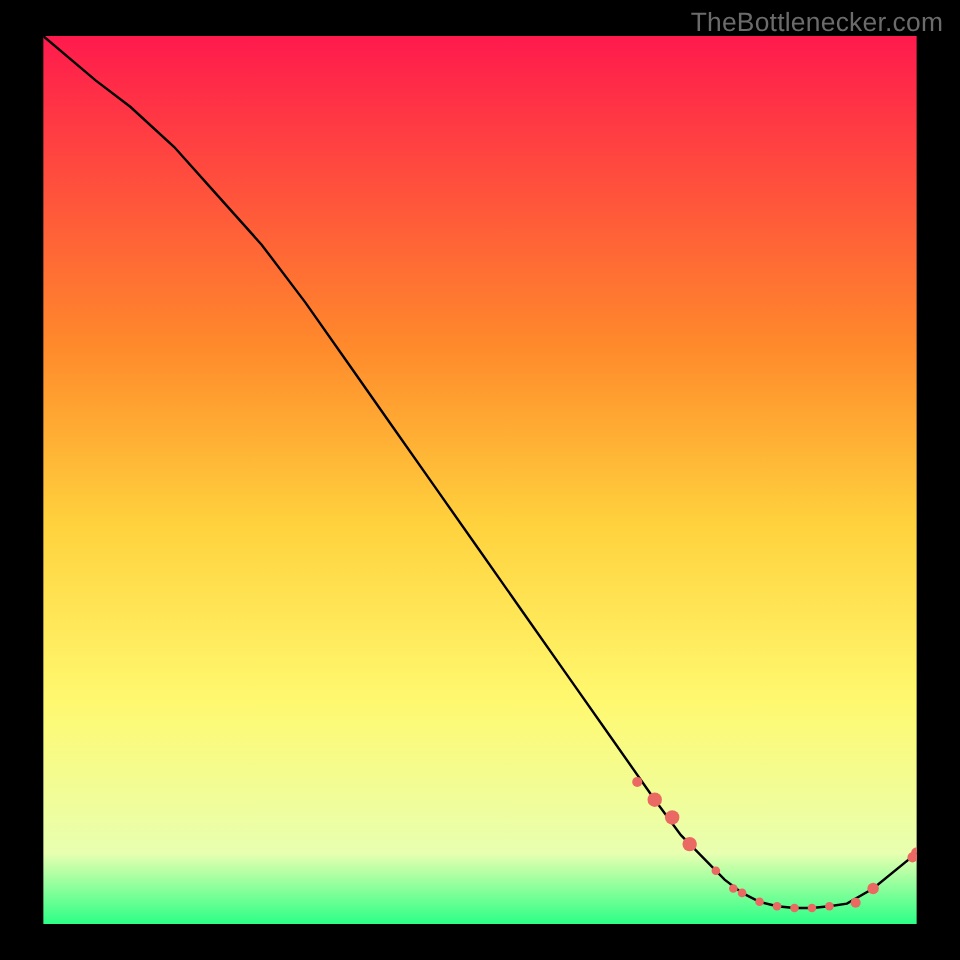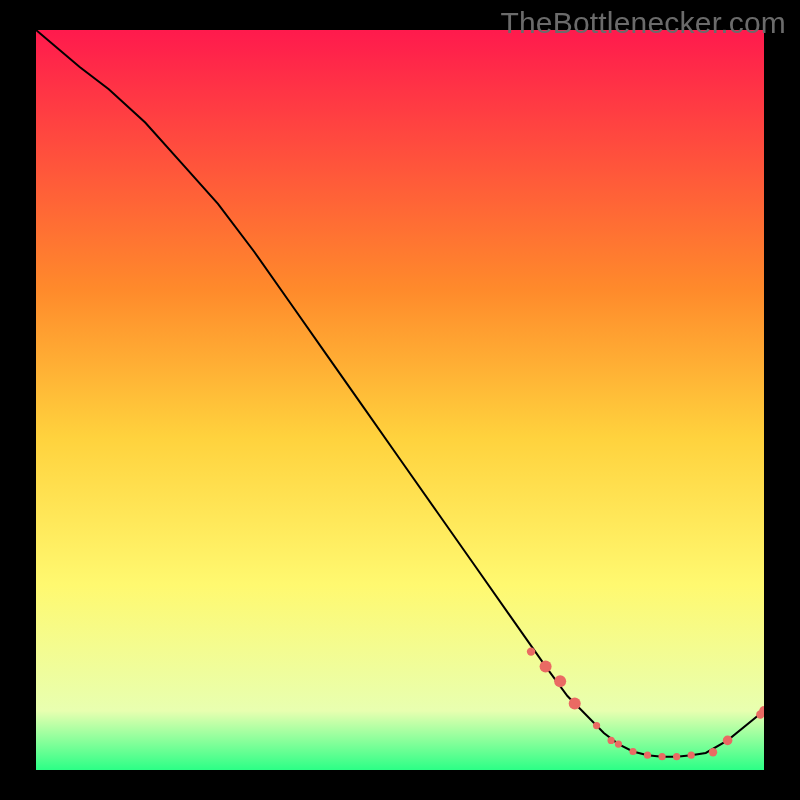--- a/index.html
+++ b/index.html
@@ -14,21 +14,21 @@
   .stage {
     position: relative;
     width: 800px;
     height: 800px;
   }
   .attribution {
     position: absolute;
     top: 6px;
     right: 14px;
     color: #6b6b6b;
-    font-size: 30px;
+    font-size: 22px;
     letter-spacing: 0.2px;
     z-index: 10;
   }
   .plot-wrap {
     position: absolute;
     left: 36px;
     top: 30px;
     width: 728px;
     height: 740px;
   }

